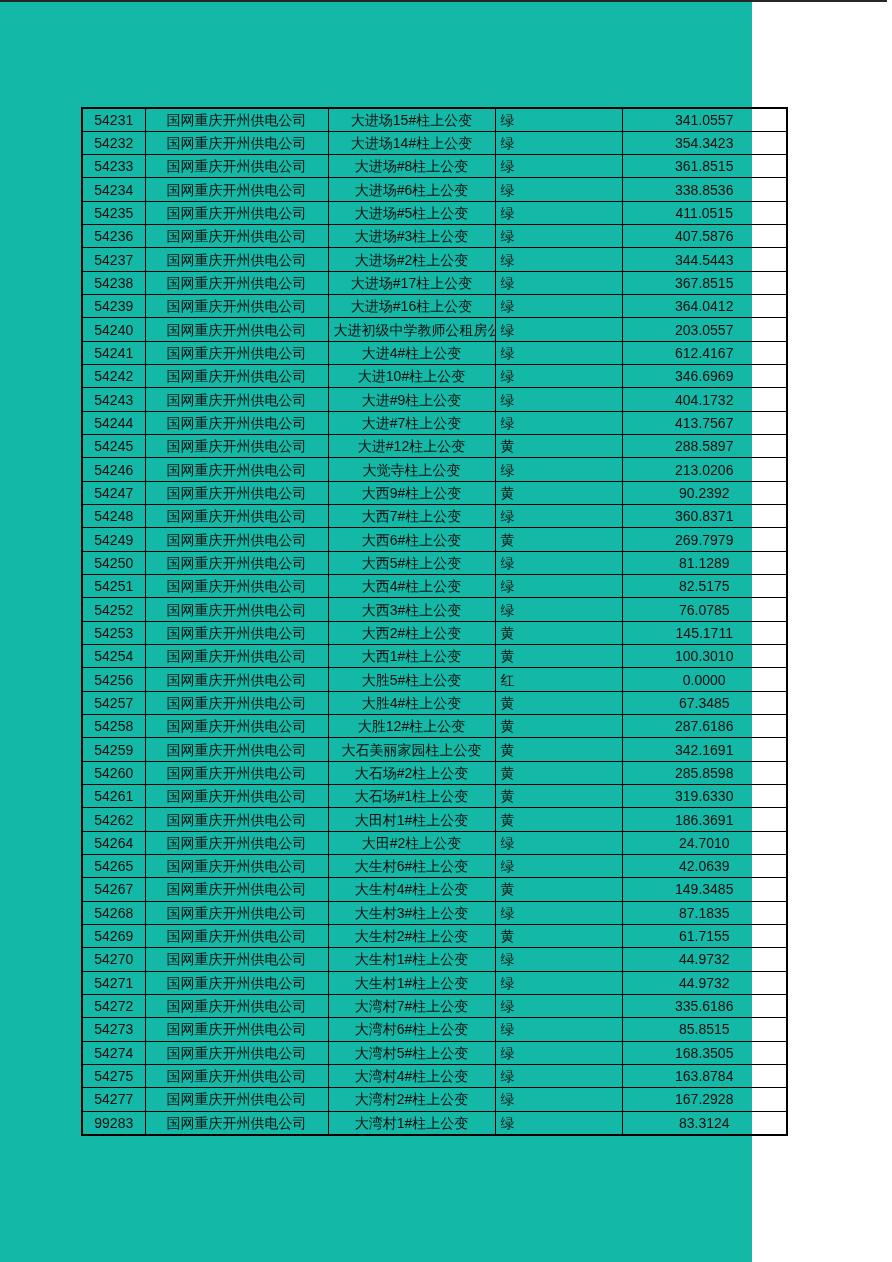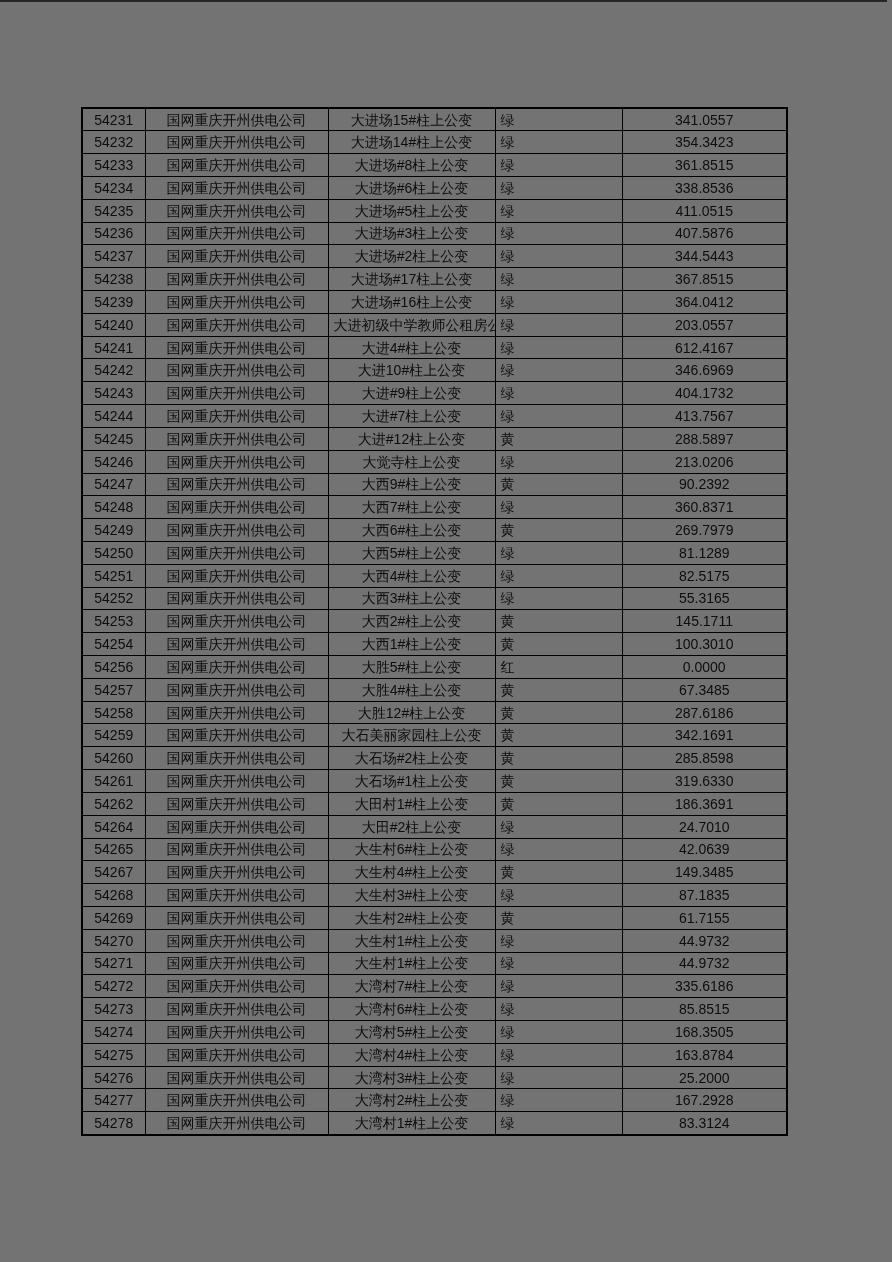--- a/index.html
+++ b/index.html
@@ -6,23 +6,23 @@
     margin: 0;
     padding: 0;
     background: #ffffff;
     width: 892px;
     height: 1262px;
     overflow: hidden;
     font-family: "Liberation Sans", "DejaVu Sans", sans-serif;
   }
   .page {
     position: relative;
-    width: 892px;
+    width: 752px;
     height: 1262px;
-    background: #737373;
+    background: #14b8a6;
   }
   .top-edge {
     position: absolute;
     top: 0;
     left: 0;
     width: 887px;
     height: 2px;
     background: #262626;
   }
   table.grid {
@@ -212,21 +212,21 @@
           <td class="col-company">国网重庆开州供电公司</td>
           <td class="col-device">大西4#柱上公变</td>
           <td class="col-status">绿</td>
           <td class="col-value">82.5175</td>
         </tr>
         <tr>
           <td class="col-id">54252</td>
           <td class="col-company">国网重庆开州供电公司</td>
           <td class="col-device">大西3#柱上公变</td>
           <td class="col-status">绿</td>
-          <td class="col-value">55.3165</td>
+          <td class="col-value">76.0785</td>
         </tr>
         <tr>
           <td class="col-id">54253</td>
           <td class="col-company">国网重庆开州供电公司</td>
           <td class="col-device">大西2#柱上公变</td>
           <td class="col-status">黄</td>
           <td class="col-value">145.1711</td>
         </tr>
         <tr>
           <td class="col-id">54254</td>
@@ -355,35 +355,28 @@
           <td class="col-value">168.3505</td>
         </tr>
         <tr>
           <td class="col-id">54275</td>
           <td class="col-company">国网重庆开州供电公司</td>
           <td class="col-device">大湾村4#柱上公变</td>
           <td class="col-status">绿</td>
           <td class="col-value">163.8784</td>
         </tr>
         <tr>
-          <td class="col-id">54276</td>
-          <td class="col-company">国网重庆开州供电公司</td>
-          <td class="col-device">大湾村3#柱上公变</td>
-          <td class="col-status">绿</td>
-          <td class="col-value">25.2000</td>
-        </tr>
-        <tr>
           <td class="col-id">54277</td>
           <td class="col-company">国网重庆开州供电公司</td>
           <td class="col-device">大湾村2#柱上公变</td>
           <td class="col-status">绿</td>
           <td class="col-value">167.2928</td>
         </tr>
         <tr>
-          <td class="col-id">54278</td>
+          <td class="col-id">99283</td>
           <td class="col-company">国网重庆开州供电公司</td>
           <td class="col-device">大湾村1#柱上公变</td>
           <td class="col-status">绿</td>
           <td class="col-value">83.3124</td>
         </tr>
       </tbody>
   </table>
 </div>
 
 </body></html>

